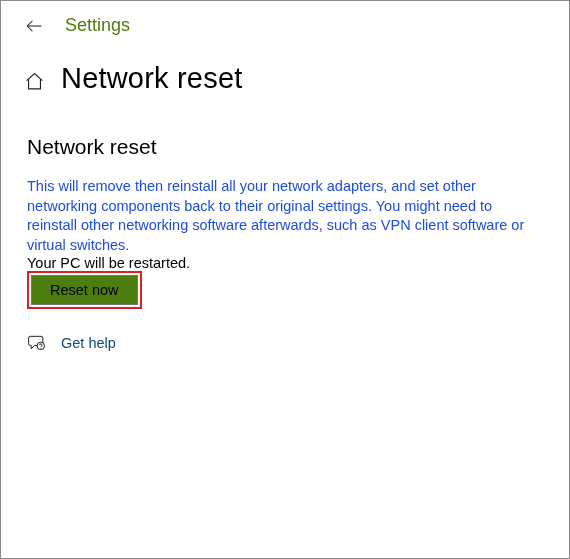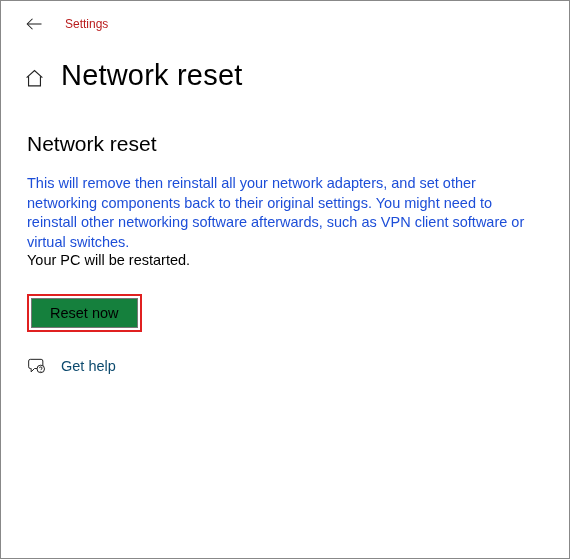--- a/index.html
+++ b/index.html
@@ -20,22 +20,22 @@
     }
     .back-arrow {
       width: 18px;
       height: 18px;
       display: flex;
       align-items: center;
       justify-content: center;
       cursor: pointer;
     }
     .titlebar-text {
-      font-size: 12px;
-      color: #b91c1c;
+      font-size: 18px;
+      color: #4d7c0f;
     }
     .header {
       display: flex;
       align-items: center;
       padding: 18px 22px 6px 22px;
       gap: 16px;
     }
     .home-icon {
       width: 22px;
       height: 22px;
@@ -59,32 +59,31 @@
       margin-bottom: 18px;
     }
     .body-text {
       font-size: 14.5px;
       line-height: 1.35;
       color: #1d4ed8;
       max-width: 500px;
     }
     .restart-note {
       font-size: 14.5px;
-      margin-bottom: 26px;
     }
     .reset-btn-wrap {
       display: inline-block;
       border: 2.5px solid #e02020;
       padding: 2px;
       margin-bottom: 24px;
     }
     .reset-btn {
       display: inline-block;
       padding: 6px 18px;
-      background: #15803d;
+      background: #4d7c0f;
       border: 1px solid #777;
       font-size: 14.5px;
       cursor: pointer;
       font-family: inherit;
     }
     .help-row {
       display: flex;
       align-items: center;
       gap: 14px;
     }

